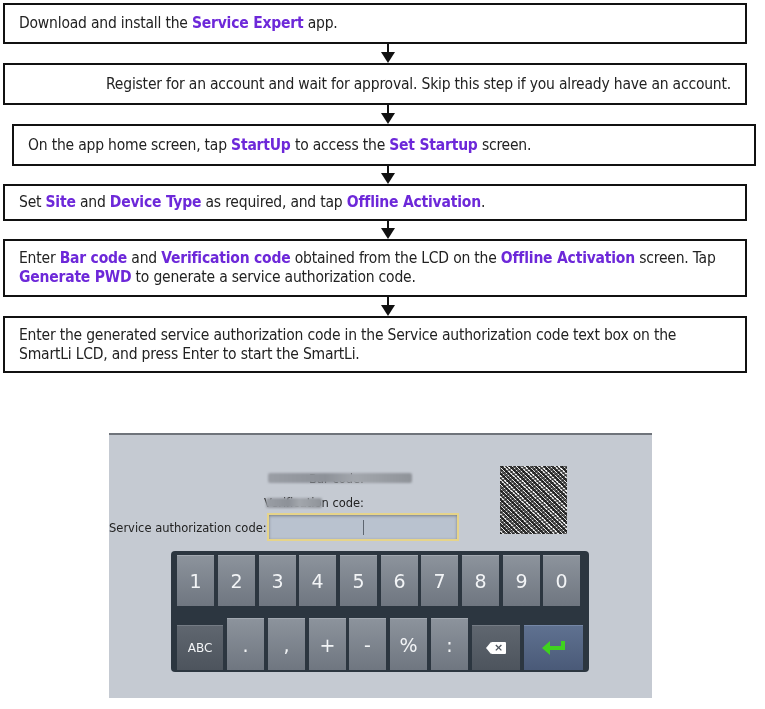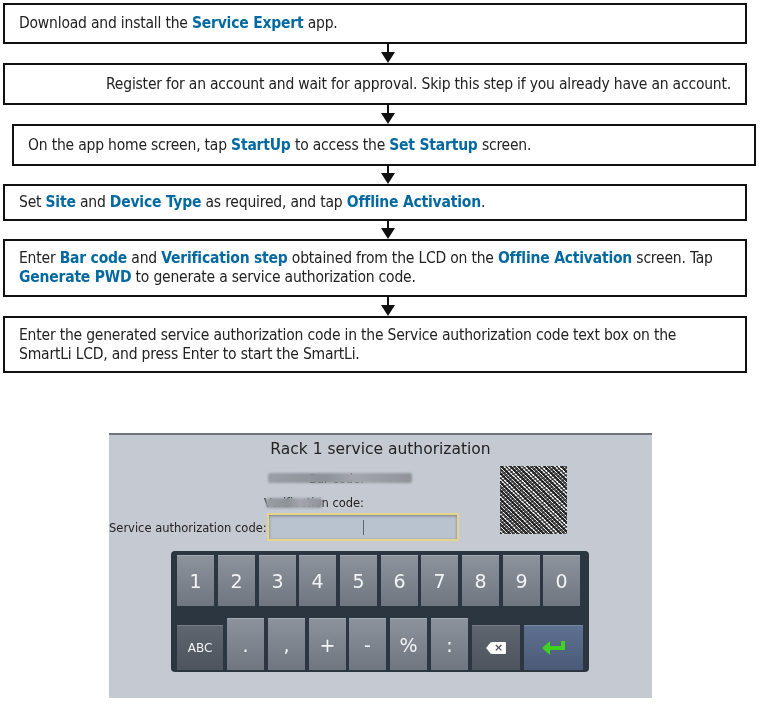--- a/index.html
+++ b/index.html
@@ -8,21 +8,21 @@
 
   
   .step {
     position: absolute; left: 3px; width: 744px;
     border: 2px solid #111; background: #fff; box-sizing: border-box;
     padding: 0 14px; display: flex; align-items: center;
     font-size: 15.5px; line-height: 19px; color: #222;
     font-family: "DejaVu Sans Condensed", "Liberation Sans Narrow", "Liberation Sans", sans-serif;
     letter-spacing: -0.2px;
   }
-  .step b { font-weight: bold; color: #0369a1; }
+  .step b { font-weight: bold; color: #6d28d9; }
   .arrow { position: absolute; left: 381px; width: 14px; }
   .arrow .shaft { position: absolute; left: 6px; top: 0; width: 2px; background: #111; }
   .arrow .head { position: absolute; left: 0; width: 0; height: 0;
                  border-left: 7px solid transparent; border-right: 7px solid transparent;
                  border-top: 11px solid #111; }
 
   
   .lcd { position: absolute; left: 109px; top: 433px; width: 543px; height: 265px;
          background: #c5cad2; border-top: 2px solid #6f747b; box-sizing: border-box; }
   .lcd-title { position: absolute; top: 5px; left: 0; width: 100%; text-align: center;
@@ -89,33 +89,32 @@
 
 <div class="step" style="top:184px;height:37px;">
     <span><span>Set </span><b>Site</b><span> and </span><b>Device Type</b><span> as required, and tap </span><b>Offline Activation</b><span>.</span></span>
   </div>
 <div class="arrow" style="top:221px;height:18px;">
     <div class="shaft" style="height:8px"></div>
     <div class="head" style="top:7px"></div>
   </div>
 
 <div class="step" style="top:239px;height:58px;">
-    <span><span>Enter </span><b>Bar code</b><span> and </span><b>Verification step</b><span> obtained from the LCD on the </span><b>Offline Activation</b><span> screen. Tap </span><b>Generate PWD</b><span> to generate a service authorization code.</span></span>
+    <span><span>Enter </span><b>Bar code</b><span> and </span><b>Verification code</b><span> obtained from the LCD on the </span><b>Offline Activation</b><span> screen. Tap </span><b>Generate PWD</b><span> to generate a service authorization code.</span></span>
   </div>
 <div class="arrow" style="top:297px;height:19px;">
     <div class="shaft" style="height:9px"></div>
     <div class="head" style="top:8px"></div>
   </div>
 
 <div class="step" style="top:316px;height:57px;">
     <span><span>Enter the generated service authorization code in the Service authorization code text box on the SmartLi LCD, and press Enter to start the SmartLi.</span></span>
   </div>
 
 <div class="lcd">
-  <div class="lcd-title">Rack 1 service authorization</div>
 
   <div class="lcd-label" style="top:37px;right:288px;">Bar code:</div>
   <div class="blur" style="left:159px;top:38px;width:144px;height:10px;"></div>
 
   <div class="lcd-label" style="top:61px;right:288px;">Verification code:</div>
   <div class="blur" style="left:157px;top:63px;width:56px;height:10px;"></div>
 
   <div class="lcd-label" style="top:86px;right:390px;left:0;text-align:left;">Service authorization code:</div>
   <div class="auth-input">
     <span></span>

